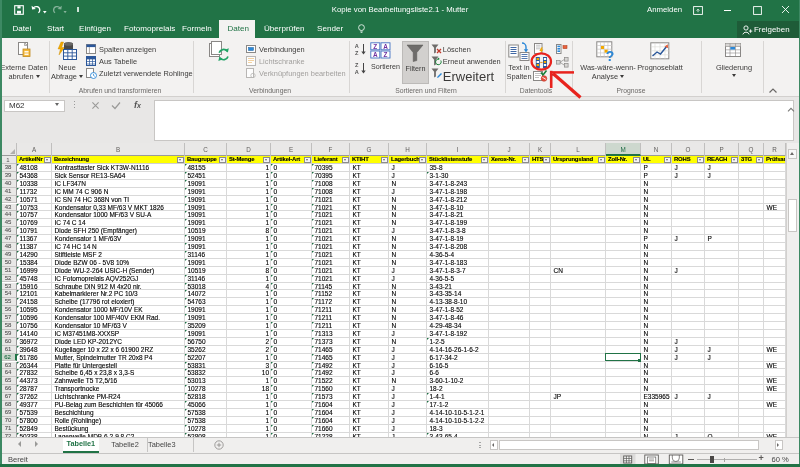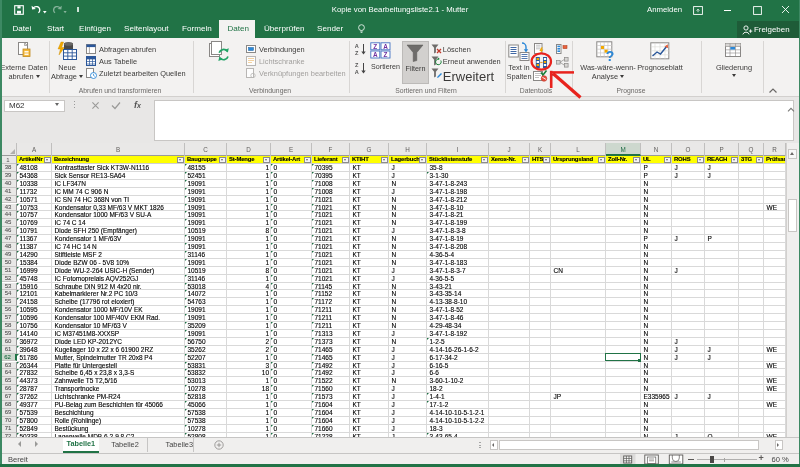--- a/index.html
+++ b/index.html
@@ -38,21 +38,21 @@
 <svg class="abs" style="left:780.5px;top:5px" width="9" height="9" viewBox="0 0 9 9">
       <path d="M1 1 L8 8 M8 1 L1 8" stroke="#fff" stroke-width="0.9"></path>
     </svg>
 
 <div class="abs" style="left:0;top:19px;width:800px;height:19px;background:#217346"></div>
 <div class="abs" style="left:219px;top:19.5px;width:35.5px;height:18.5px;background:#f3f2f1"></div>
 <div class="abs" style="left:0;top:19px;width:800px;height:19px;font-size:8.1px;line-height:19px;color:#fff">
 <span class="abs" style="left:12.5px">Datei</span>
 <span class="abs" style="left:47px">Start</span>
 <span class="abs" style="left:79px">Einfügen</span>
-<span class="abs" style="left:124px">Seitenlayout</span>
+<span class="abs" style="left:124px">Fotomoprelais</span>
 <span class="abs" style="left:182px">Formeln</span>
 <span class="abs" style="left:227.5px;color:#217346">Daten</span>
 <span class="abs" style="left:264px">Überprüfen</span>
 <span class="abs" style="left:317px">Sender</span>
 </div>
 <svg class="abs" style="left:357px;top:24px" width="9" height="10" viewBox="0 0 9 10">
       <circle cx="4.5" cy="3.6" r="2.9" fill="none" stroke="#e4efe9" stroke-width="0.9"></circle>
       <path d="M3.3 7.2 h2.4 M3.6 8.5 h1.8" stroke="#e4efe9" stroke-width="0.8"></path>
     </svg>
 <div class="abs" style="left:737px;top:21px;width:63px;height:17px;background:#1e5c38"></div>
@@ -79,33 +79,33 @@
 <ellipse cx="12.5" cy="3" rx="4.5" ry="1.8" fill="#6a6866"></ellipse>
 <rect x="7.5" y="8.5" width="13" height="10" fill="#fff" stroke="#2b579a" stroke-width="1"></rect>
 <path d="M7.5 11.8 h13 M7.5 15.1 h13 M11.8 8.5 v10 M16.2 8.5 v10" stroke="#2b579a" stroke-width="0.9"></path>
     </svg>
     <div style="position:absolute;left:12px;top:62.5px;width:110px;text-align:center;font-size:7.4px;color:#3b3a39;line-height:9.2px;white-space:nowrap">Neue<br>Abfrage <i style="display:inline-block;width:0;height:0;border-left:2.5px solid transparent;border-right:2.5px solid transparent;border-top:3px solid #3b3a39;vertical-align:1px"></i></div>
     <svg style="position:absolute;left:86px;top:44px" width="10" height="10" viewBox="0 0 10 10">
       <rect x="0.5" y="0.5" width="9" height="9" fill="#fff" stroke="#8a8886"></rect>
       <rect x="0.5" y="0.5" width="9" height="2.6" fill="#2b579a"></rect>
       <path d="M3.4 3.1 v6.4" stroke="#8a8886" stroke-width="0.7"></path>
     </svg>
-    <div style="position:absolute;left:99px;top:44.5px;font-size:7.4px;color:#3b3a39;white-space:nowrap">Abfragen abrufen</div>
+    <div style="position:absolute;left:99px;top:44.5px;font-size:7.4px;color:#3b3a39;white-space:nowrap">Spalten anzeigen</div>
     <svg style="position:absolute;left:86px;top:56px" width="10" height="10" viewBox="0 0 10 10">
       <rect x="0.5" y="0.5" width="9" height="9" fill="#fff" stroke="#2b579a"></rect>
       <path d="M0.5 3 h9 M0.5 5.5 h9 M0.5 8 h9 M3.5 0.5 v9 M6.5 0.5 v9" stroke="#2b579a" stroke-width="0.7"></path>
       <rect x="0.5" y="0.5" width="9" height="2.5" fill="#2b579a"></rect>
     </svg>
     <div style="position:absolute;left:99px;top:56.5px;font-size:7.4px;color:#3b3a39;white-space:nowrap">Aus Tabelle</div>
     <svg style="position:absolute;left:86px;top:68px" width="11" height="11" viewBox="0 0 11 11">
       <rect x="0.5" y="0.5" width="7" height="9" fill="#fff" stroke="#8a8886"></rect>
       <circle cx="7.5" cy="7.5" r="3" fill="#fff" stroke="#2b88d8" stroke-width="0.9"></circle>
       <path d="M7.5 5.8 v1.7 l1.3 0.8" stroke="#2b88d8" stroke-width="0.8" fill="none"></path>
     </svg>
-    <div style="position:absolute;left:99px;top:68.5px;font-size:7.4px;color:#3b3a39;white-space:nowrap">Zuletzt bearbeiten Quellen</div>
+    <div style="position:absolute;left:99px;top:68.5px;font-size:7.4px;color:#3b3a39;white-space:nowrap">Zuletzt verwendete Rohlinge</div>
     <div style="position:absolute;left:50px;top:86.5px;width:140px;text-align:center;font-size:6.8px;color:#6b6967;white-space:nowrap">Abrufen und transformieren</div>
     <div style="position:absolute;left:192.5px;top:41px;width:1px;height:52px;background:#d8d6d4"></div>
     <svg style="position:absolute;left:208px;top:41px" width="22" height="22" viewBox="0 0 22 22">
 <rect x="1.5" y="2.5" width="10" height="13" fill="#fff" stroke="#8a8886"></rect>
 <rect x="3.5" y="0.5" width="10" height="13" fill="#fff" stroke="#8a8886"></rect>
 <path d="M11.2 11.8 a4.6 4.6 0 0 1 8 -1.6" stroke="#21a366" stroke-width="1.7" fill="none"></path>
 <path d="M20.8 7.2 l-0.9 4.4 -3.6 -2.6 z" fill="#21a366"></path>
 <path d="M20 15.4 a4.6 4.6 0 0 1 -8 1.6" stroke="#21a366" stroke-width="1.7" fill="none"></path>
 <path d="M10.4 20 l0.9 -4.4 3.6 2.6 z" fill="#21a366"></path>
     </svg>
@@ -830,21 +830,21 @@
 <div class="abs" style="left:789.8px;top:152px;width:0;height:0;border-left:2.4px solid transparent;border-right:2.4px solid transparent;border-bottom:3px solid #6b6967"></div>
 <div class="abs" style="left:787.5px;top:199px;width:9.5px;height:33px;background:#fff;border:1px solid #c8c6c4;box-sizing:border-box"></div>
 <div class="abs" style="left:787.5px;top:439.5px;width:9.5px;height:10.5px;background:#f8f8f8;border:1px solid #c8c6c4;box-sizing:border-box"></div>
 <div class="abs" style="left:790.5px;top:443px;width:0;height:0;border-left:2.6px solid transparent;border-right:2.6px solid transparent;border-top:3.2px solid #6b6967"></div>
 
 <div class="abs" style="left:0;top:437.4px;width:800px;height:15.2px;background:#f0efee;border-top:1px solid #c6c5c4;box-sizing:border-box"></div>
 <div class="abs" style="left:17.5px;top:441.3px;width:0;height:0;border-top:3.2px solid transparent;border-bottom:3.2px solid transparent;border-right:3.6px solid #9a9a98"></div>
 <div class="abs" style="left:34.6px;top:441.3px;width:0;height:0;border-top:3.2px solid transparent;border-bottom:3.2px solid transparent;border-left:3.6px solid #9a9a98"></div>
 <div class="abs" style="left:62.6px;top:438px;width:36.5px;height:14.5px;background:#fff;border-bottom:2px solid #217346;box-sizing:border-box;text-align:center;font-size:7.3px;font-weight:bold;color:#217346;line-height:12.5px">Tabelle1</div>
 <div class="abs" style="left:103px;top:438px;width:45px;height:14px;text-align:center;font-size:7.4px;color:#444;line-height:13.5px;border-right:1px solid #c6c5c4;box-sizing:border-box">Tabelle2</div>
-<div class="abs" style="left:148px;top:438px;width:46px;height:14px;text-align:right;font-size:7.4px;color:#444;line-height:13.5px;border-right:1px solid #c6c5c4;box-sizing:border-box">Tabelle3</div>
+<div class="abs" style="left:148px;top:438px;width:46px;height:14px;text-align:left;font-size:7.4px;color:#444;line-height:13.5px;border-right:1px solid #c6c5c4;box-sizing:border-box">Tabelle3</div>
 <svg class="abs" style="left:213.5px;top:439.5px" width="10" height="10" viewBox="0 0 10 10">
       <circle cx="5" cy="5" r="4.2" fill="none" stroke="#8a8886" stroke-width="0.8"></circle>
       <path d="M5 2.8 v4.4 M2.8 5 h4.4" stroke="#8a8886" stroke-width="0.8"></path>
     </svg>
 <div class="abs" style="left:478.8px;top:441.5px;width:1.8px;height:6px;background:repeating-linear-gradient(#a5a5a5 0 1.3px,transparent 1.3px 2.6px)"></div>
 <div class="abs" style="left:489.9px;top:440.3px;width:8px;height:9.5px;background:#fff;border:1px solid #c8c6c4;box-sizing:border-box"></div>
 <div class="abs" style="left:492.3px;top:442.5px;width:0;height:0;border-top:2.4px solid transparent;border-bottom:2.4px solid transparent;border-right:2.8px solid #6b6967"></div>
 <div class="abs" style="left:498.5px;top:440.3px;width:260px;height:9.5px;background:#fff;border:1px solid #c8c6c4;box-sizing:border-box"></div>
 <div class="abs" style="left:774.5px;top:440.3px;width:8.5px;height:9.5px;background:#fff;border:1px solid #c8c6c4;box-sizing:border-box"></div>
 <div class="abs" style="left:777.3px;top:442.5px;width:0;height:0;border-top:2.4px solid transparent;border-bottom:2.4px solid transparent;border-left:2.8px solid #6b6967"></div>

